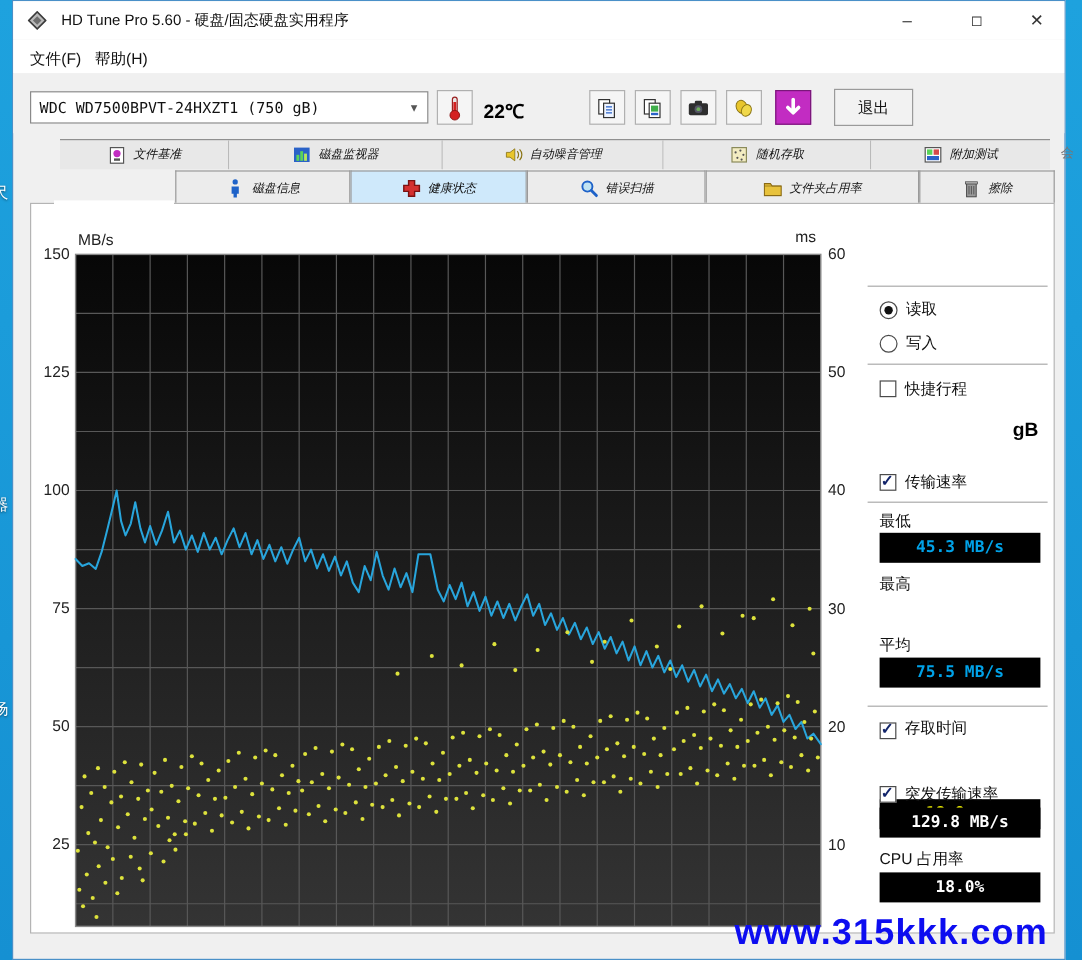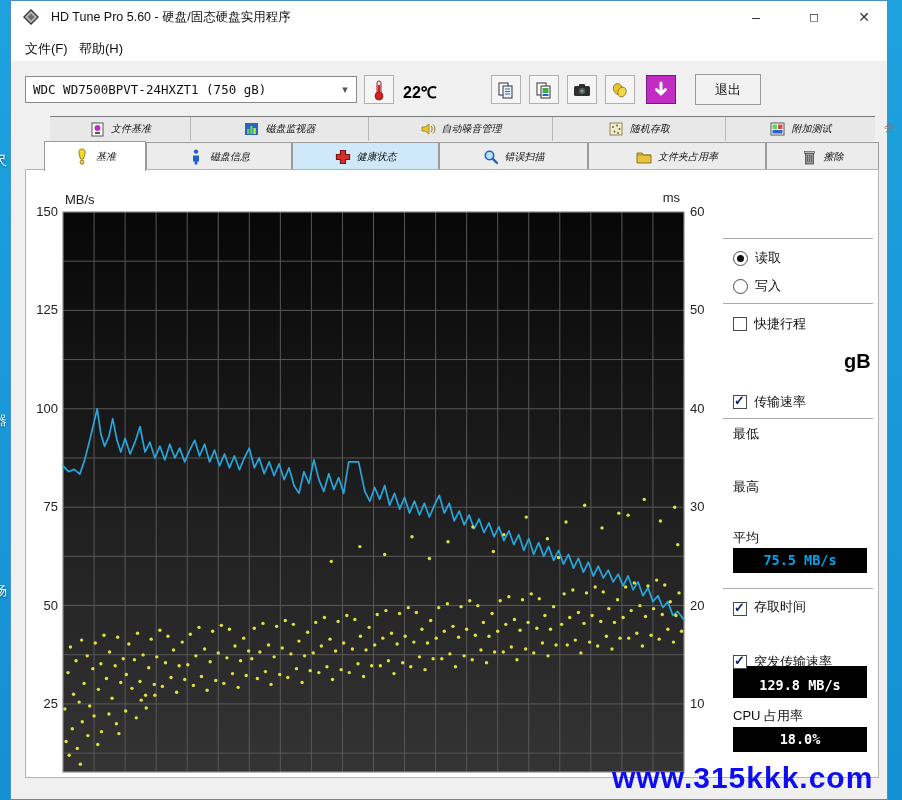--- a/index.html
+++ b/index.html
@@ -194,29 +194,20 @@
             <rect x="2.5" y="2.5" width="4.5" height="4.5" fill="#5ad45a"></rect>
             <rect x="8" y="2.5" width="4.5" height="4.5" fill="#d44a4a"></rect>
             <rect x="2.5" y="8" width="10" height="3.5" fill="#2a62c8"></rect>
           </svg>
       </span>
         <span>附加测试</span>
     </div>
   </div>
 
   <div class="abs" style="left:0;top:140px;width:878px;height:29px;">
-    <div class="tab tabrow2-tab tab-active abs" style="left:33px;top:0;width:102px;height:30px;">
-      <span class="ticon">
-        <svg width="12" height="17" viewBox="0 0 12 17">
-            <path d="M6 1 C8.8 1 9.5 3 9 5.5 L7.5 11 L4.5 11 L3 5.5 C2.5 3 3.2 1 6 1 Z" fill="#f2d830" stroke="#8a7414" stroke-width="0.9"></path>
-            <circle cx="6" cy="14.2" r="2" fill="#f2d830" stroke="#8a7414" stroke-width="0.9"></circle>
-          </svg>
-      </span>
-        <span>基准</span>
-    </div>
     <div class="tab tabrow2-tab abs" style="left:135px;top:1px;width:146px;">
       <span class="ticon">
         <svg width="10" height="16" viewBox="0 0 10 16">
             <circle cx="5" cy="2.6" r="2.2" fill="#1e62c8"></circle>
             <path d="M2 6.5 h6 v6 h-1.6 v3 h-2.8 v-3 H2 Z" fill="#1e62c8"></path>
           </svg>
       </span>
         <span>磁盘信息</span>
     </div>
     <div class="tab tabrow2-tab tab-health abs" style="left:281px;top:1px;width:147px;">
@@ -591,29 +582,30 @@
     <span class="cbx"></span>
     <span class="ctl-label">快捷行程</span>
   </div>
   <div class="abs spinbox">
     <span class="spin-val">40</span>
     <span class="spin-btns">
         <div>▲</div>
         <div>▼</div>
       </span>
   </div>
-  <div class="abs" style="left:833px;top:349px;font-size:20px;font-weight:bold;z-index:3;">gB</div>
+  <div class="abs" style="left:833px;top:349px;font-size:16px;font-weight:bold;z-index:3;">gB</div>
 
   <div class="abs ctl-row" style="left:722px;top:392px;z-index:3;">
     <span class="cbx on"></span>
     <span class="ctl-label">传输速率</span>
   </div>
   <div class="abs divider" style="top:417px;z-index:3;"></div>
 
   <div class="abs ctl-label" style="left:722px;top:424px;z-index:3;">最低</div>
+  <div class="abs valbox v-cyan" style="top:443px;z-index:3;">45.3 MB/s</div>
   <div class="abs ctl-label" style="left:722px;top:477px;z-index:3;">最高</div>
   <div class="abs ctl-label" style="left:722px;top:528px;z-index:3;">平均</div>
   <div class="abs valbox v-cyan" style="top:547px;z-index:3;">75.5 MB/s</div>
 
   <div class="abs divider" style="top:587px;z-index:3;"></div>
 
   <div class="abs ctl-row" style="left:722px;top:597px;z-index:3;align-items:flex-end;">
     <span class="cbx on"></span>
     <span class="ctl-label">存取时间</span>
   </div>

